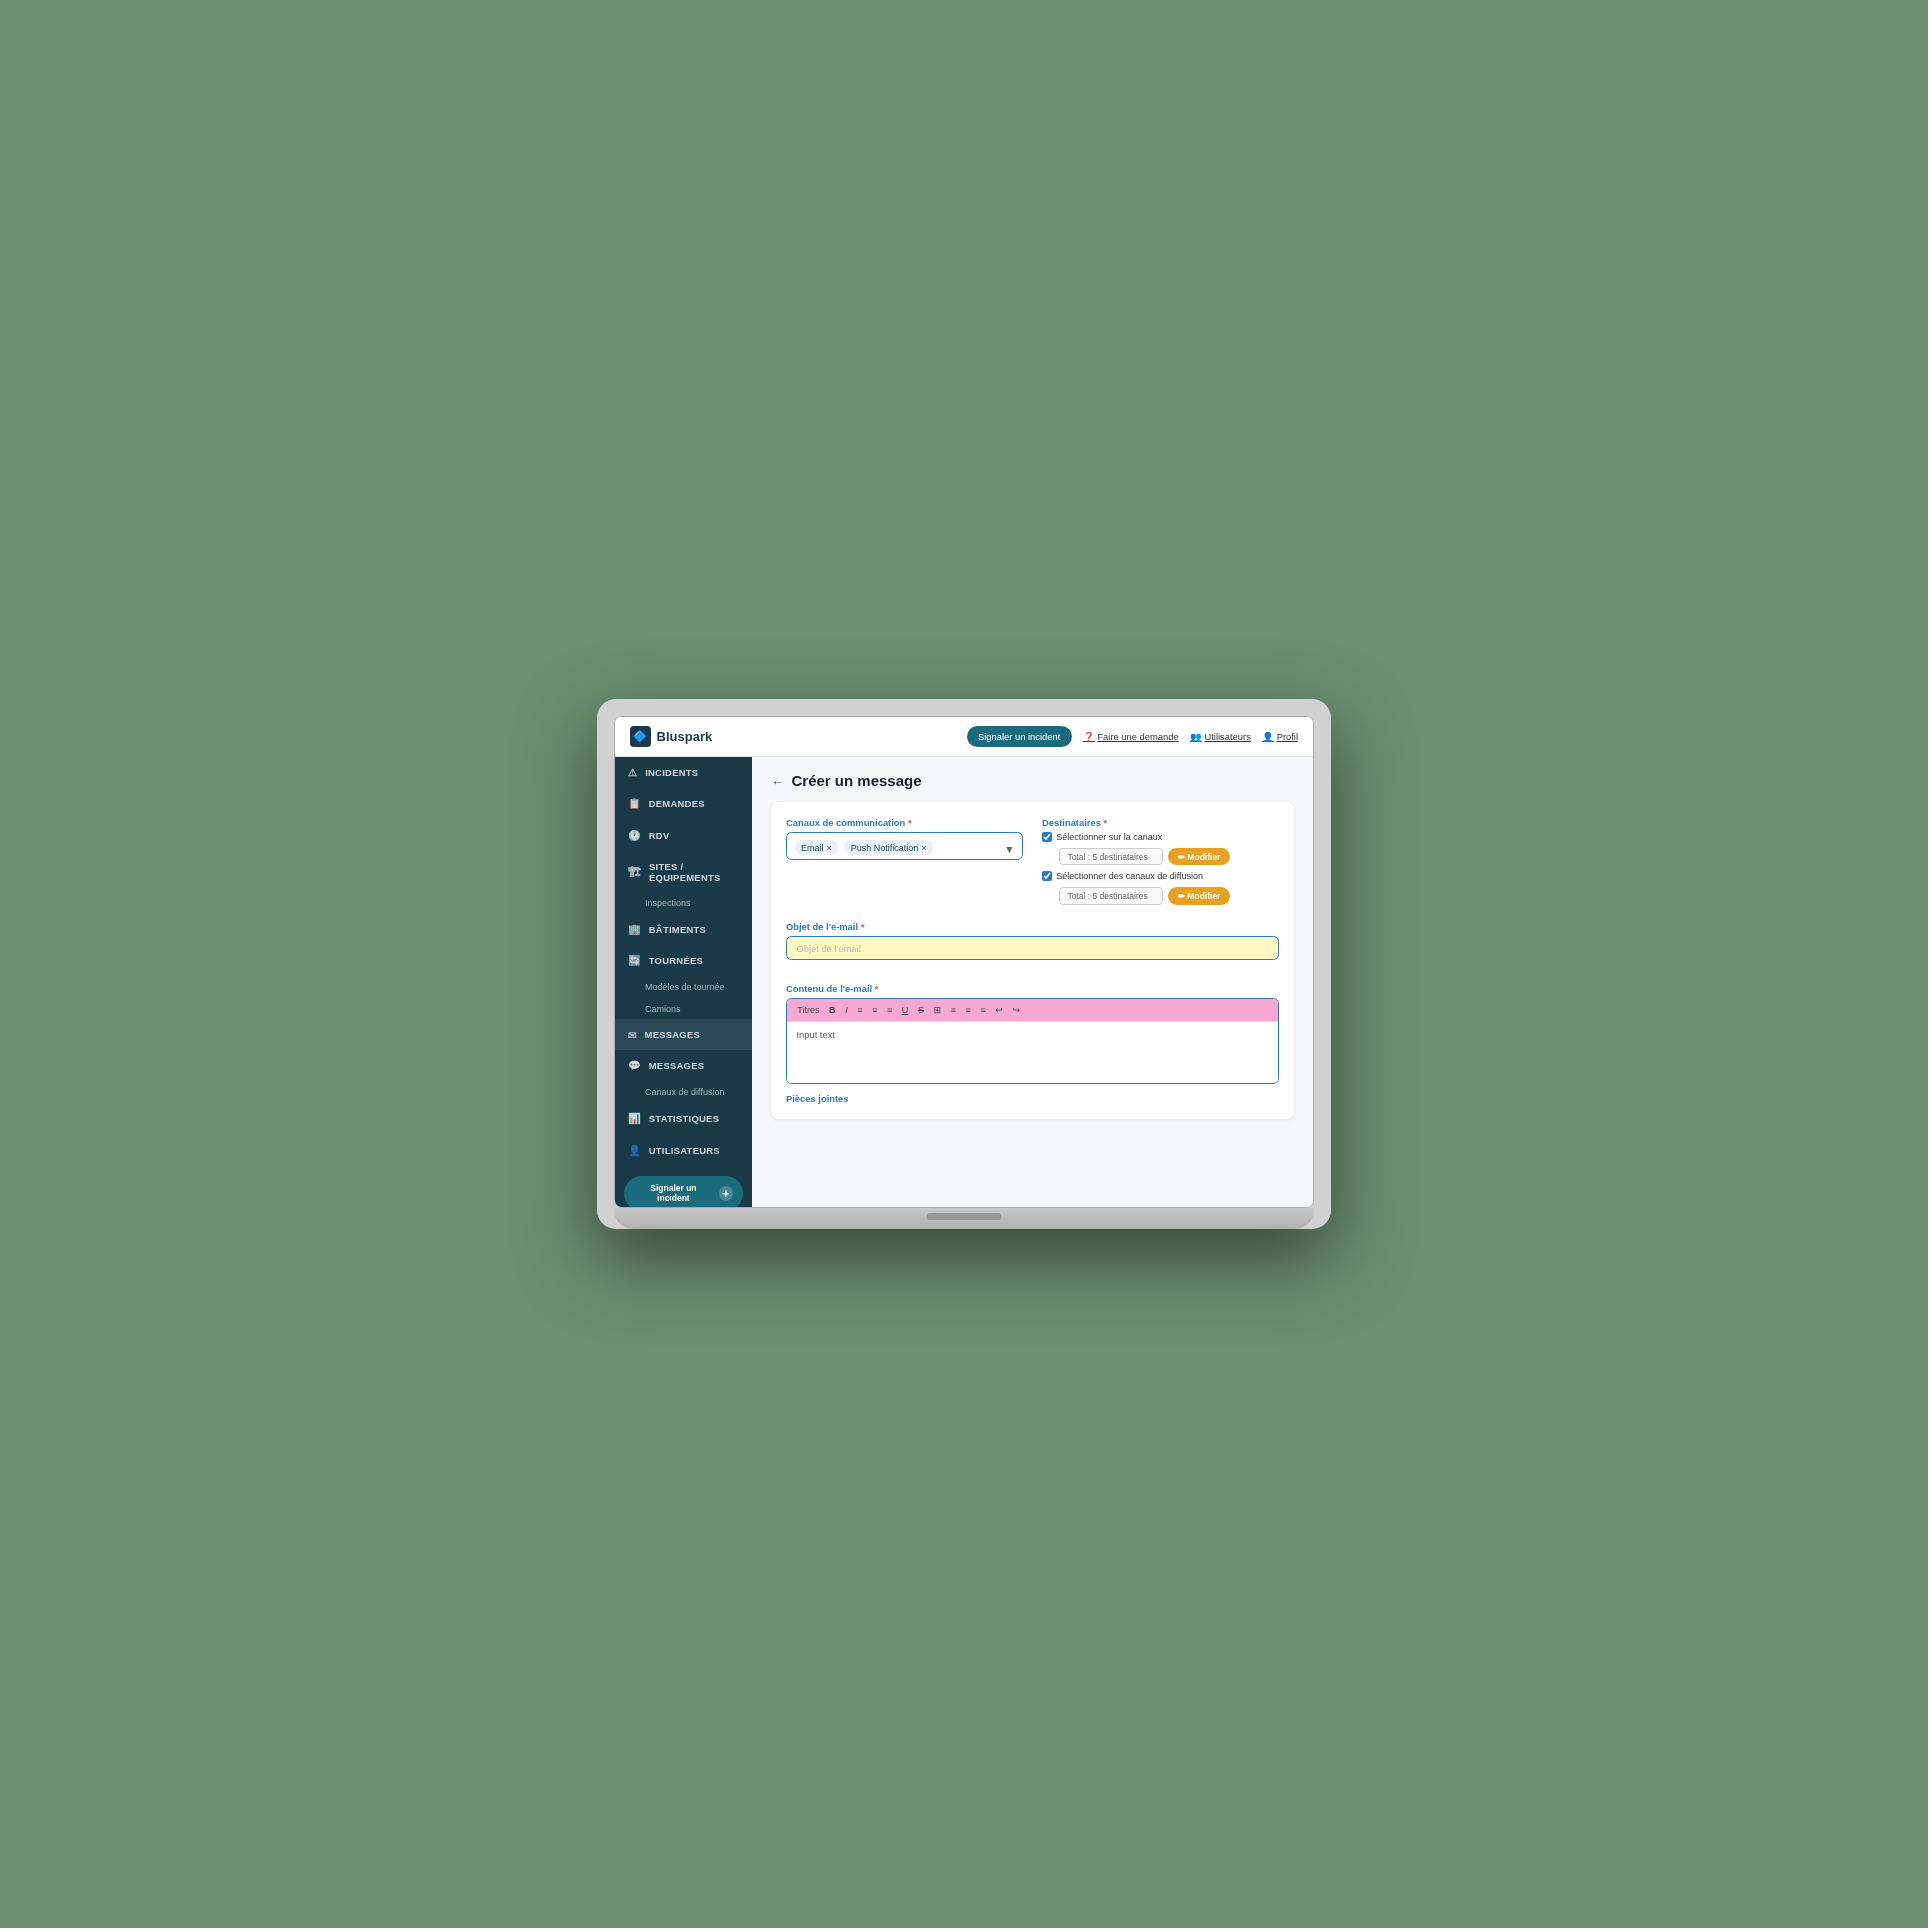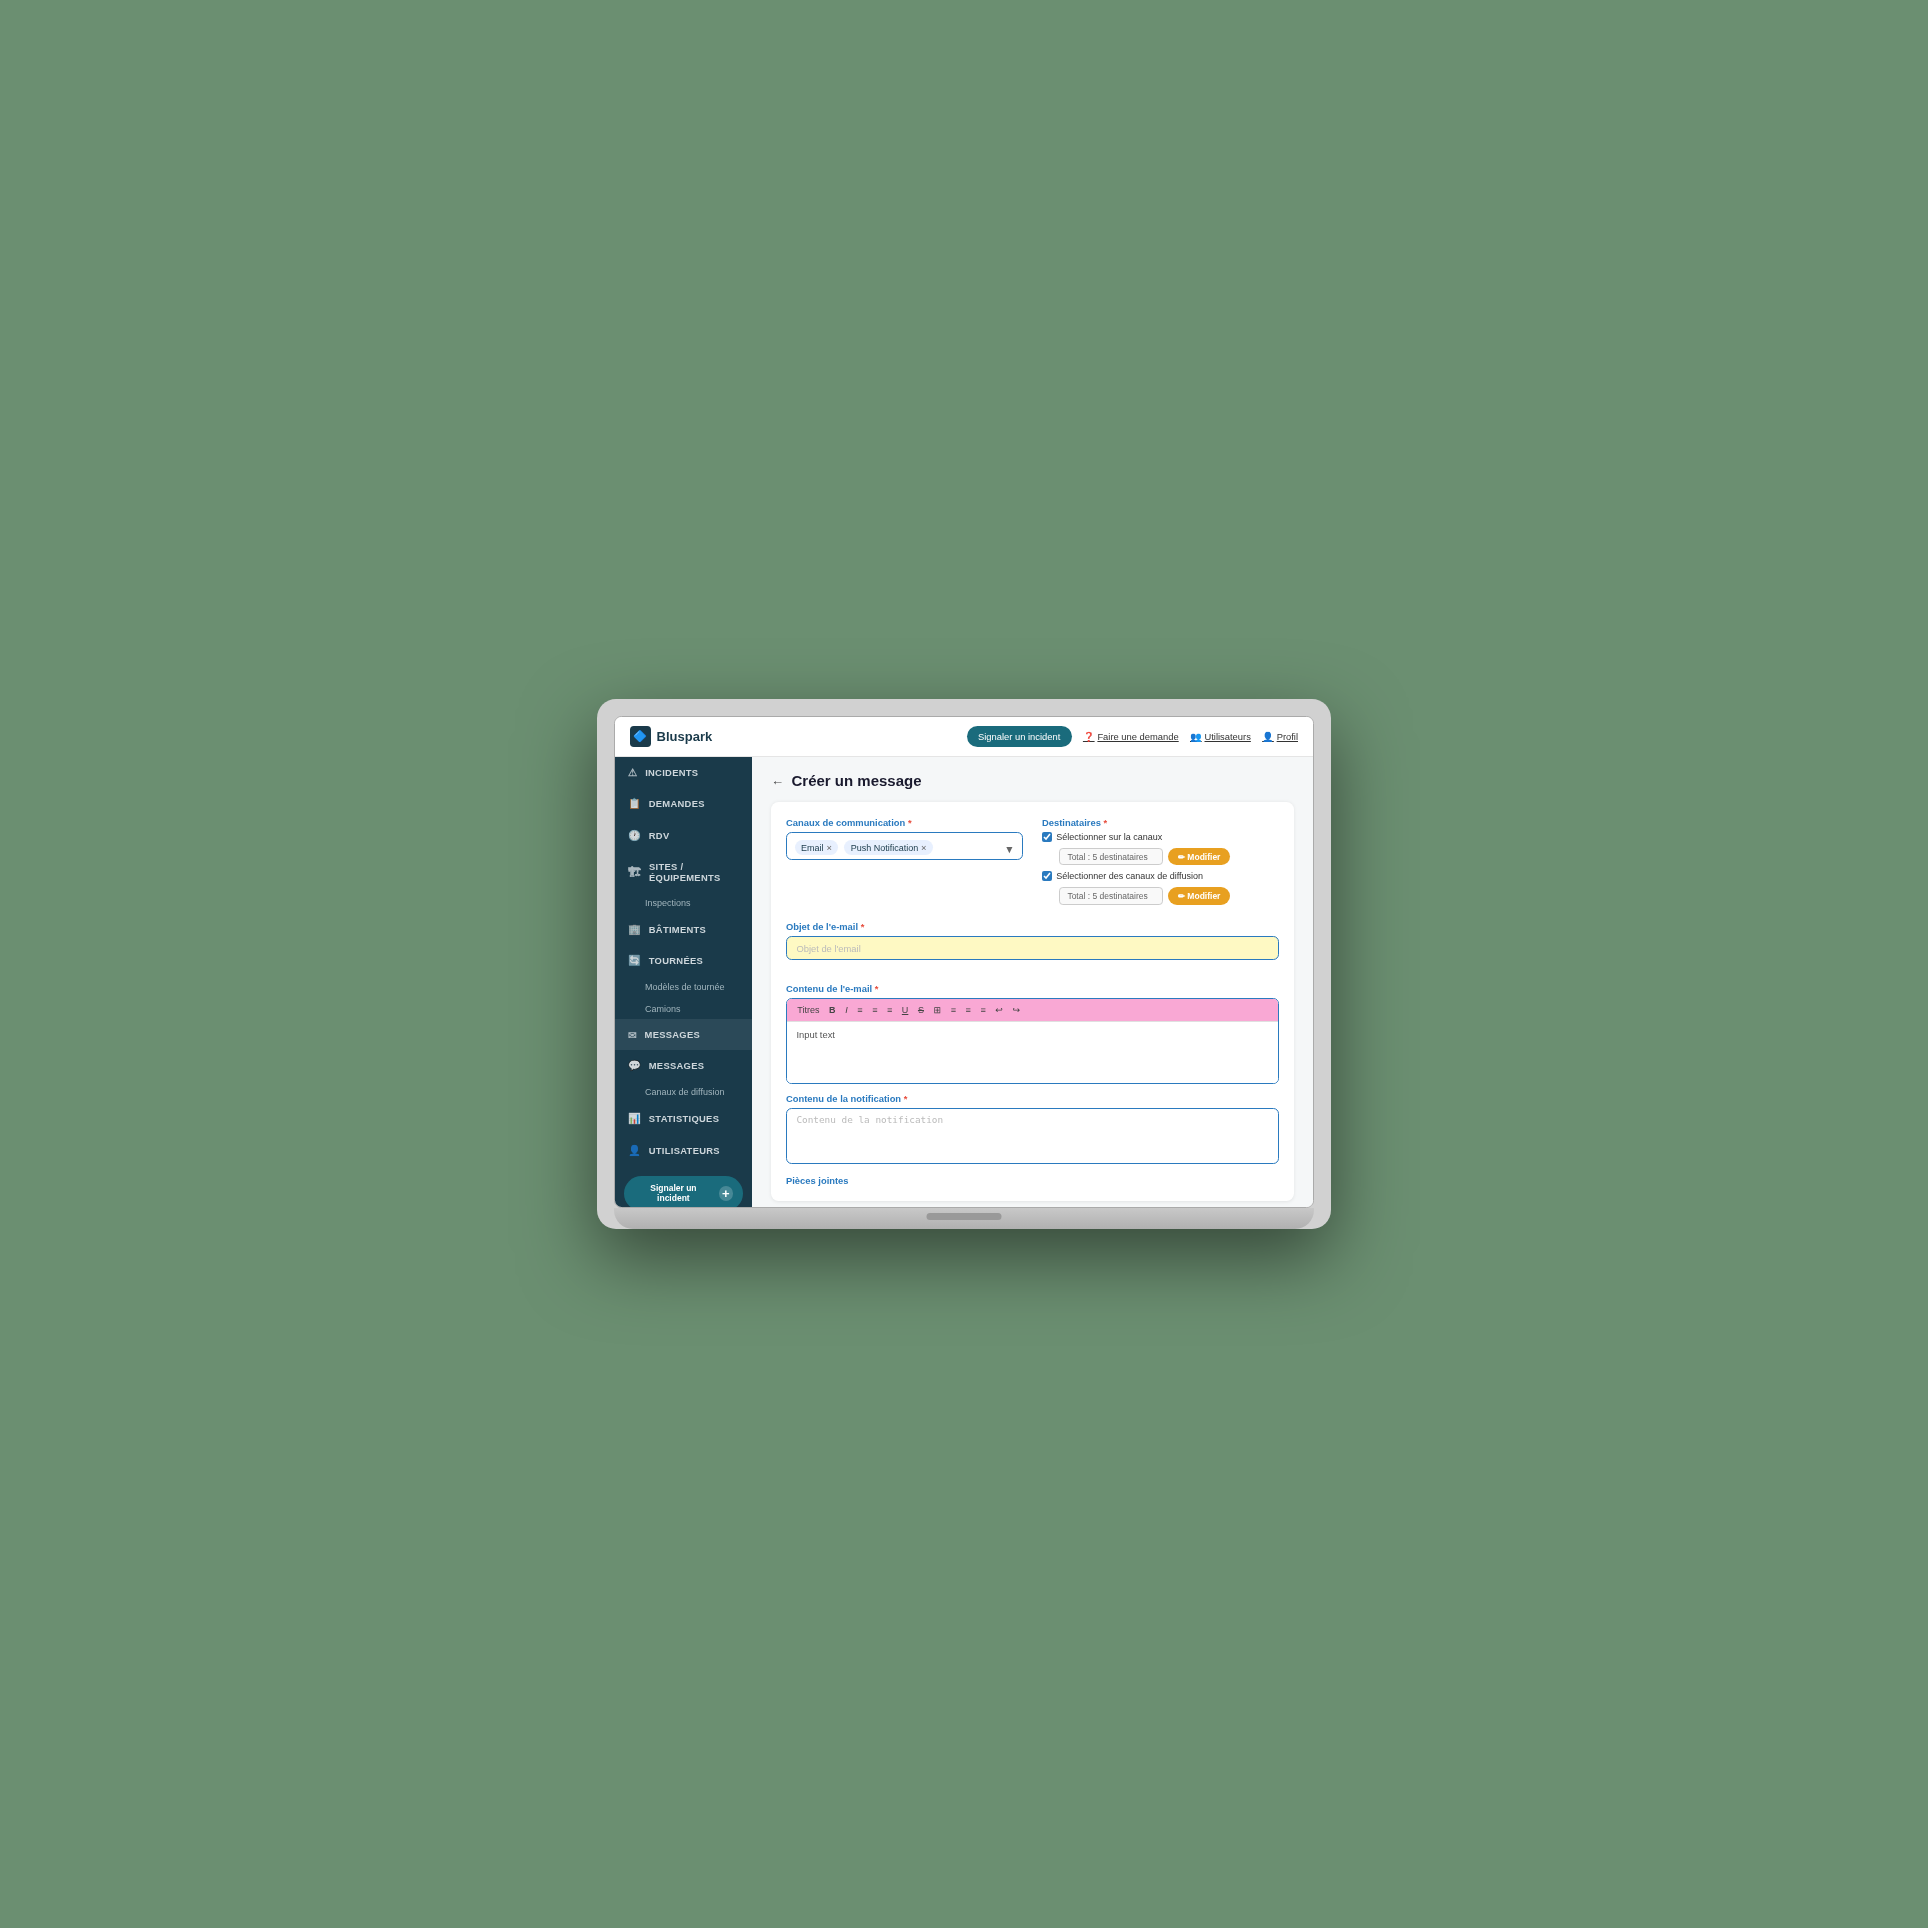--- a/index.html
+++ b/index.html
@@ -544,26 +544,20 @@
                   <span class="rte-toolbar-item">↩</span>
                   <span class="rte-toolbar-item">↪</span>
                 </div>
                 <div class="rte-body">
                   <span>Input text</span>
                 </div>
               </div>
             </div>
 
 
-            <div style="margin-bottom:9.4px;">
-              <label class="form-label">
-                <span>Contenu de la notification</span><span class="required"> *</span>
-              </label>
-              <textarea class="form-textarea" placeholder="Contenu de la notification" style=""></textarea>
-            </div>
 
             <div>
               <span class="pieces-label">Pièces jointes</span>
             </div>
           </div>
         </div>
       </div>
     </div>
   </div>
   <div class="laptop-base"></div>

